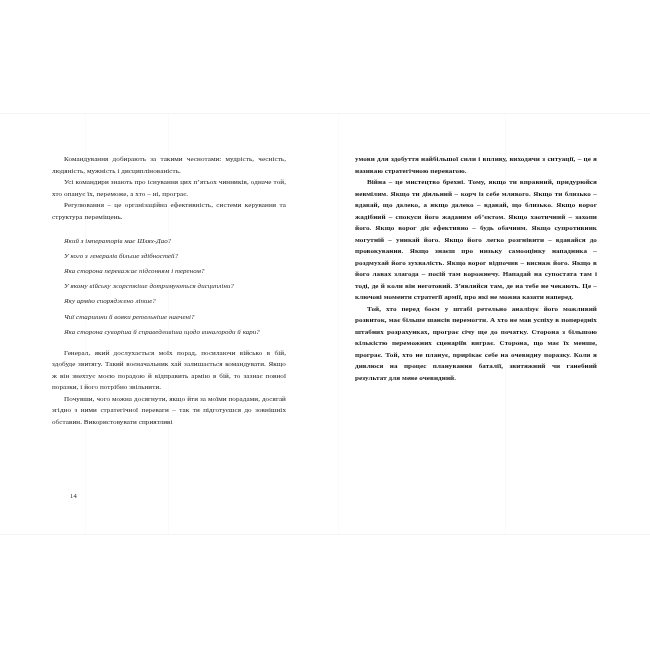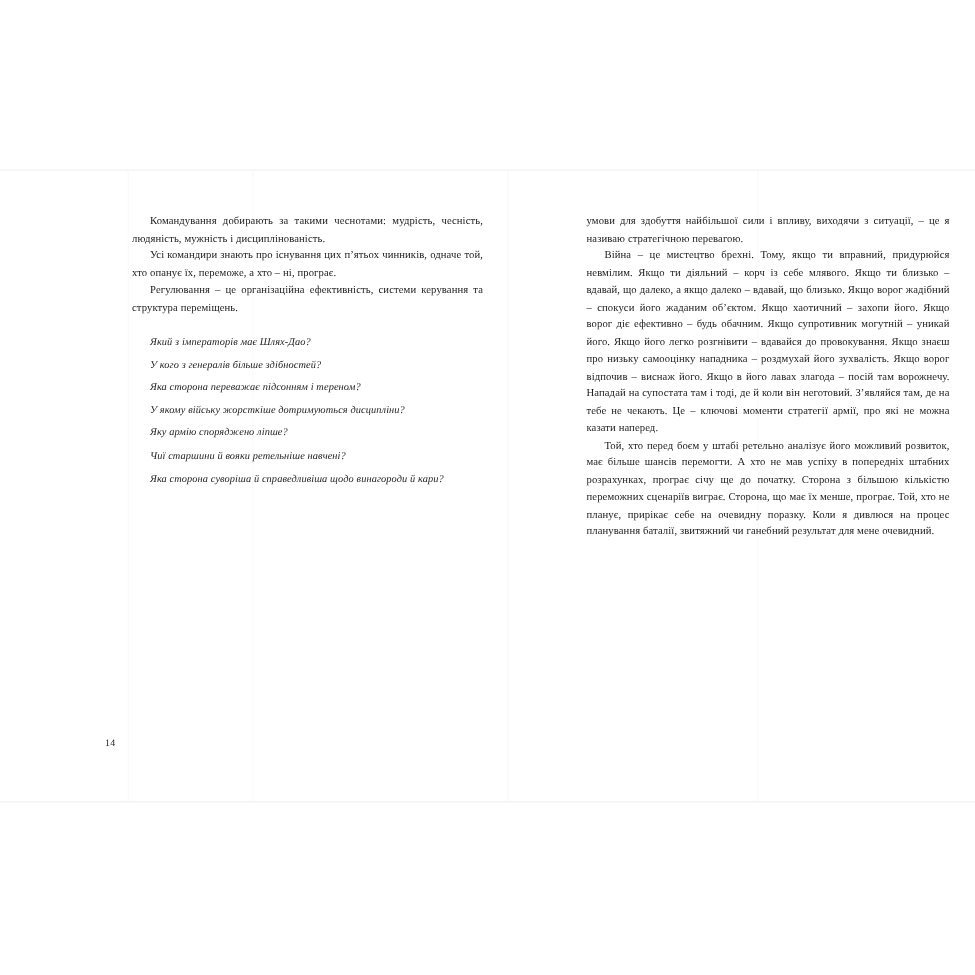--- a/index.html
+++ b/index.html
@@ -40,26 +40,25 @@
   .seam.s3 { left: 338px; }
   .seam.s4 { left: 505px; }
 
   .page {
     position: absolute;
     top: 0;
     height: 422px;
     background: transparent;
   }
   .page.verso { left: 0; width: 325px; }
-  .page.recto { left: 325px; width: 325px; }
+  .page.recto { left: 325px; width: 325px; font-weight: bold; }
 
   .textblock {
     position: absolute;
-    top: 28px;
-    margin-left: 36px;
+    top: 40px;
   }
   .verso .textblock { left: 52px; width: 234px; }
   .recto .textblock { left: 30px; width: 242px; }
 
   p {
     margin: 0;
     font-size: 7.1px;
     line-height: 11.52px;
     text-align: justify;
     text-indent: 12px;
@@ -113,20 +112,22 @@
       <div class="questions">
         <p>Який з імператорів має Шлях-Дао?</p>
         <p>У кого з генералів більше здібностей?</p>
         <p>Яка сторона переважає підсонням і тереном?</p>
         <p>У якому війську жорсткіше дотримуються дисципліни?</p>
         <p>Яку армію споряджено ліпше?</p>
         <p>Чиї старшини й вояки ретельніше навчені?</p>
         <p>Яка сторона суворіша й справедливіша щодо винагороди й кари?</p>
       </div>
 
+      <p>Генерал, який дослухається моїх порад, посилаючи військо в бій, здобуде звитягу. Такий воєначальник хай залишається командувати. Якщо ж він знехтує моєю порадою й відправить армію в бій, то зазнає повної поразки, і його потрібно звільнити.</p>
+      <p>Почувши, чого можна досягнути, якщо йти за моїми порадами, досягай згідно з ними стратегічної переваги – так ти підготуєшся до зовнішніх обставин. Використовувати сприятливі</p>
 
     </div>
 
     <div class="folio">14</div>
   </div>
 
   <div class="page recto">
     <div class="textblock">
       <p class="noindent">умови для здобуття найбільшої сили і впливу, виходячи з ситуації, – це я називаю стратегічною перевагою.</p>
       <p>Війна – це мистецтво брехні. Тому, якщо ти вправний, придурюйся невмілим. Якщо ти діяльний – корч із себе млявого. Якщо ти близько – вдавай, що далеко, а якщо далеко – вдавай, що близько. Якщо ворог жадібний – спокуси його жаданим об’єктом. Якщо хаотичний – захопи його. Якщо ворог діє ефективно – будь обачним. Якщо супротивник могутній – уникай його. Якщо його легко розгнівити – вдавайся до провокування. Якщо знаєш про низьку самооцінку нападника – роздмухай його зухвалість. Якщо ворог відпочив – виснаж його. Якщо в його лавах злагода – посій там ворожнечу. Нападай на супостата там і тоді, де й коли він неготовий. З’являйся там, де на тебе не чекають. Це – ключові моменти стратегії армії, про які не можна казати наперед.</p>

